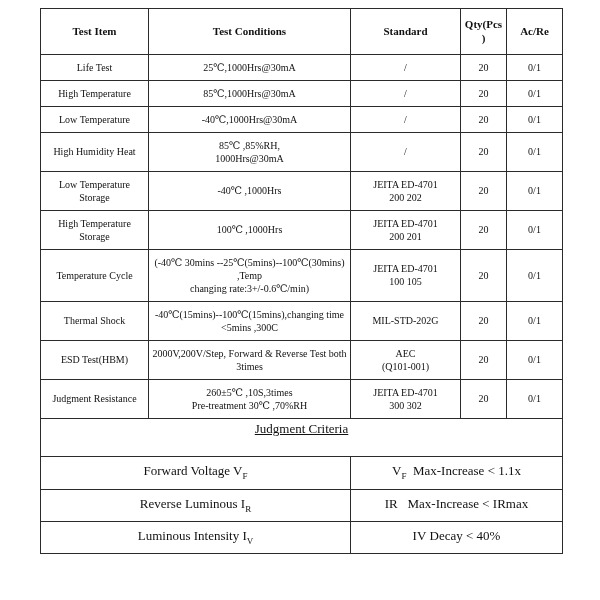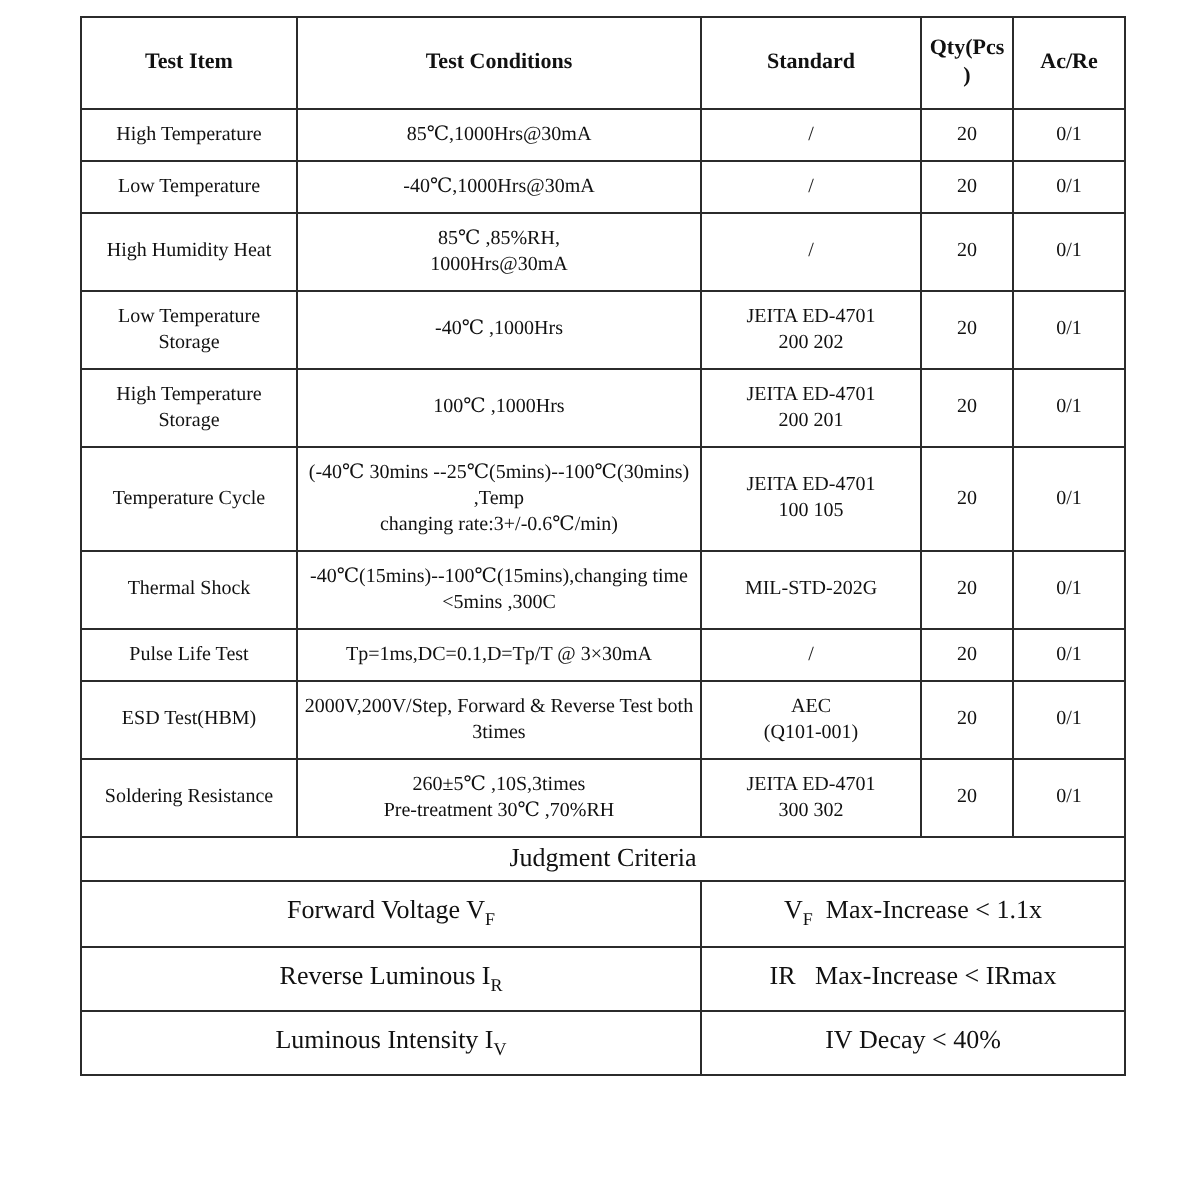--- a/index.html
+++ b/index.html
@@ -26,22 +26,23 @@
     padding: 6px 3px;
     overflow: hidden;
   }
   th {
     font-size: 11px;
     font-weight: bold;
     padding: 8px 2px;
   }
   td.jtitle {
     font-size: 13px;
-    padding: 2px 2px 3px;
+    padding: 2px 2px 19px;
     font-weight: 500;
+    text-decoration: underline;
   }
   td.jleft, td.jright {
     font-size: 13px;
     padding: 6px 2px;
   }
   td.jright sub, td.jleft sub { font-size: 9px; }
 </style>
 </head>
 <body>
 
@@ -58,20 +59,27 @@
       <tr>
         <th>Test Item</th>
         <th>Test Conditions</th>
         <th>Standard</th>
         <th>Qty(Pcs
 )</th>
         <th>Ac/Re</th>
       </tr>
     </thead>
     <tbody>
+        <tr>
+          <td>Life Test</td>
+          <td>25℃,1000Hrs@30mA</td>
+          <td>/</td>
+          <td>20</td>
+          <td>0/1</td>
+        </tr>
         <tr>
           <td>High Temperature</td>
           <td>85℃,1000Hrs@30mA</td>
           <td>/</td>
           <td>20</td>
           <td>0/1</td>
         </tr>
         <tr>
           <td>Low Temperature</td>
           <td>-40℃,1000Hrs@30mA</td>
@@ -115,36 +123,29 @@
         </tr>
         <tr>
           <td>Thermal Shock</td>
           <td>-40℃(15mins)--100℃(15mins),changing time
 &lt;5mins ,300C</td>
           <td>MIL-STD-202G</td>
           <td>20</td>
           <td>0/1</td>
         </tr>
         <tr>
-          <td>Pulse Life Test</td>
-          <td>Tp=1ms,DC=0.1,D=Tp/T @ 3×30mA</td>
-          <td>/</td>
-          <td>20</td>
-          <td>0/1</td>
-        </tr>
-        <tr>
           <td>ESD Test(HBM)</td>
           <td>2000V,200V/Step, Forward &amp; Reverse Test both 3times</td>
           <td>AEC
 (Q101-001)</td>
           <td>20</td>
           <td>0/1</td>
         </tr>
         <tr>
-          <td>Soldering Resistance</td>
+          <td>Judgment Resistance</td>
           <td>260±5℃ ,10S,3times
 Pre-treatment 30℃ ,70%RH</td>
           <td>JEITA ED-4701
 300 302</td>
           <td>20</td>
           <td>0/1</td>
         </tr>
       </tbody>
     <tbody>
       <tr>

